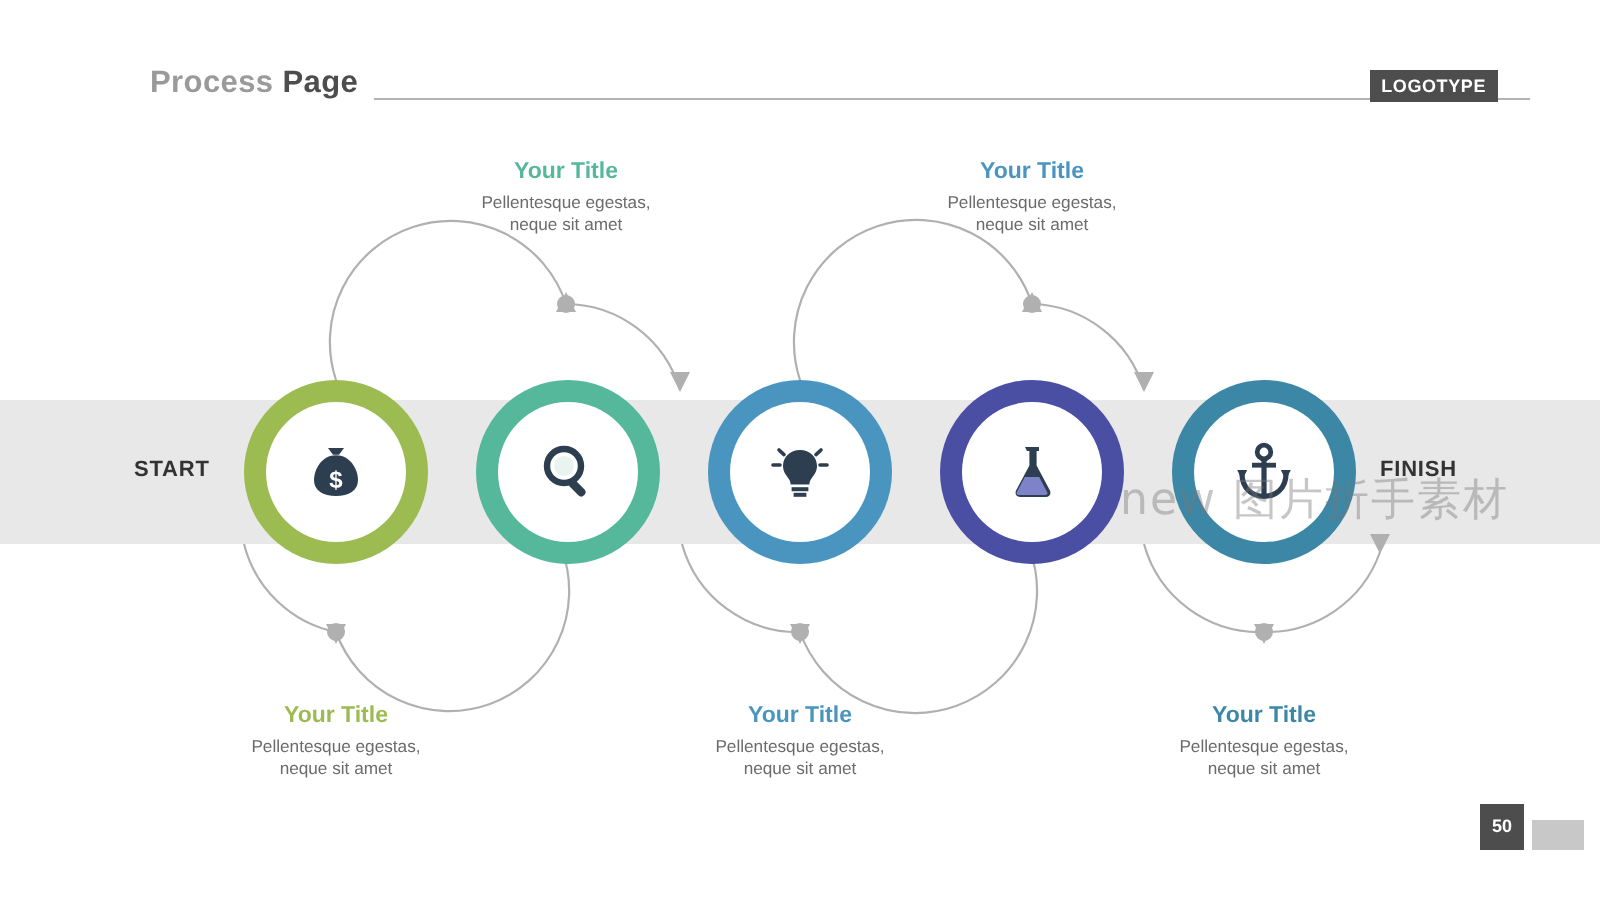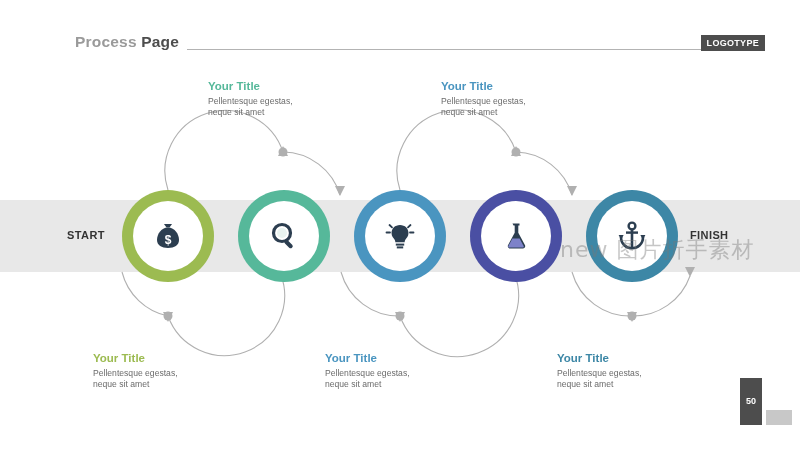--- a/index.html
+++ b/index.html
@@ -17,21 +17,21 @@
   .title{
     position:absolute;left:0;top:0;
     font-size:15.5px;font-weight:bold;color:#9a9a9a;
     letter-spacing:.2px;white-space:nowrap;
   }
   .title .strong{color:#4d4d4d;}
   .title-rule{
     position:absolute;left:112px;top:16px;width:578px;height:1px;background:#b3b3b3;
   }
   .logotype{
-    position:absolute;right:0;top:2px;
+    position:absolute;right:16px;top:2px;
     background:#4d4d4d;color:#ffffff;
     font-size:9px;font-weight:bold;letter-spacing:.3px;
     padding:3px 6px 3px 6px;line-height:10px;text-align:right;
   }
 
   
   .band{
     position:absolute;left:0;top:200px;width:800px;height:72px;
     background:#e8e8e8;
   }
@@ -53,39 +53,39 @@
     top:190px;
   }
   .node .inner{
     position:absolute;left:11px;top:11px;width:70px;height:70px;
     border-radius:50%;background:#ffffff;
     display:flex;align-items:center;justify-content:center;
   }
   .node .inner svg{display:block;}
 
   
-  .txt{position:absolute;width:150px;text-align:left;}
+  .txt{position:absolute;width:150px;text-align:center;}
   .txt .t{font-size:11.5px;font-weight:bold;margin-bottom:3px;line-height:14px;}
   .txt .d{font-size:8.6px;color:#6b6b6b;line-height:11px;}
 
   
   .watermark{
     position:absolute;left:560px;top:215px;
     font-size:22px;color:rgba(120,120,120,.42);
     font-family:"DejaVu Sans", sans-serif;
     letter-spacing:1px;white-space:nowrap;
     pointer-events:none;
     margin-top:20px;
   }
 
   
   .pagenum{
     position:absolute;right:38px;bottom:25px;
     background:#4d4d4d;color:#ffffff;font-size:9px;font-weight:bold;
-    padding:18px 6px;line-height:11px;
+    padding:6px 6px;line-height:11px;
   }
   .pagebar{
     position:absolute;right:8px;bottom:25px;width:26px;height:15px;background:#c8c8c8;
   }
 </style>
 </head>
 <body>
 
 <div id="stage">
 

